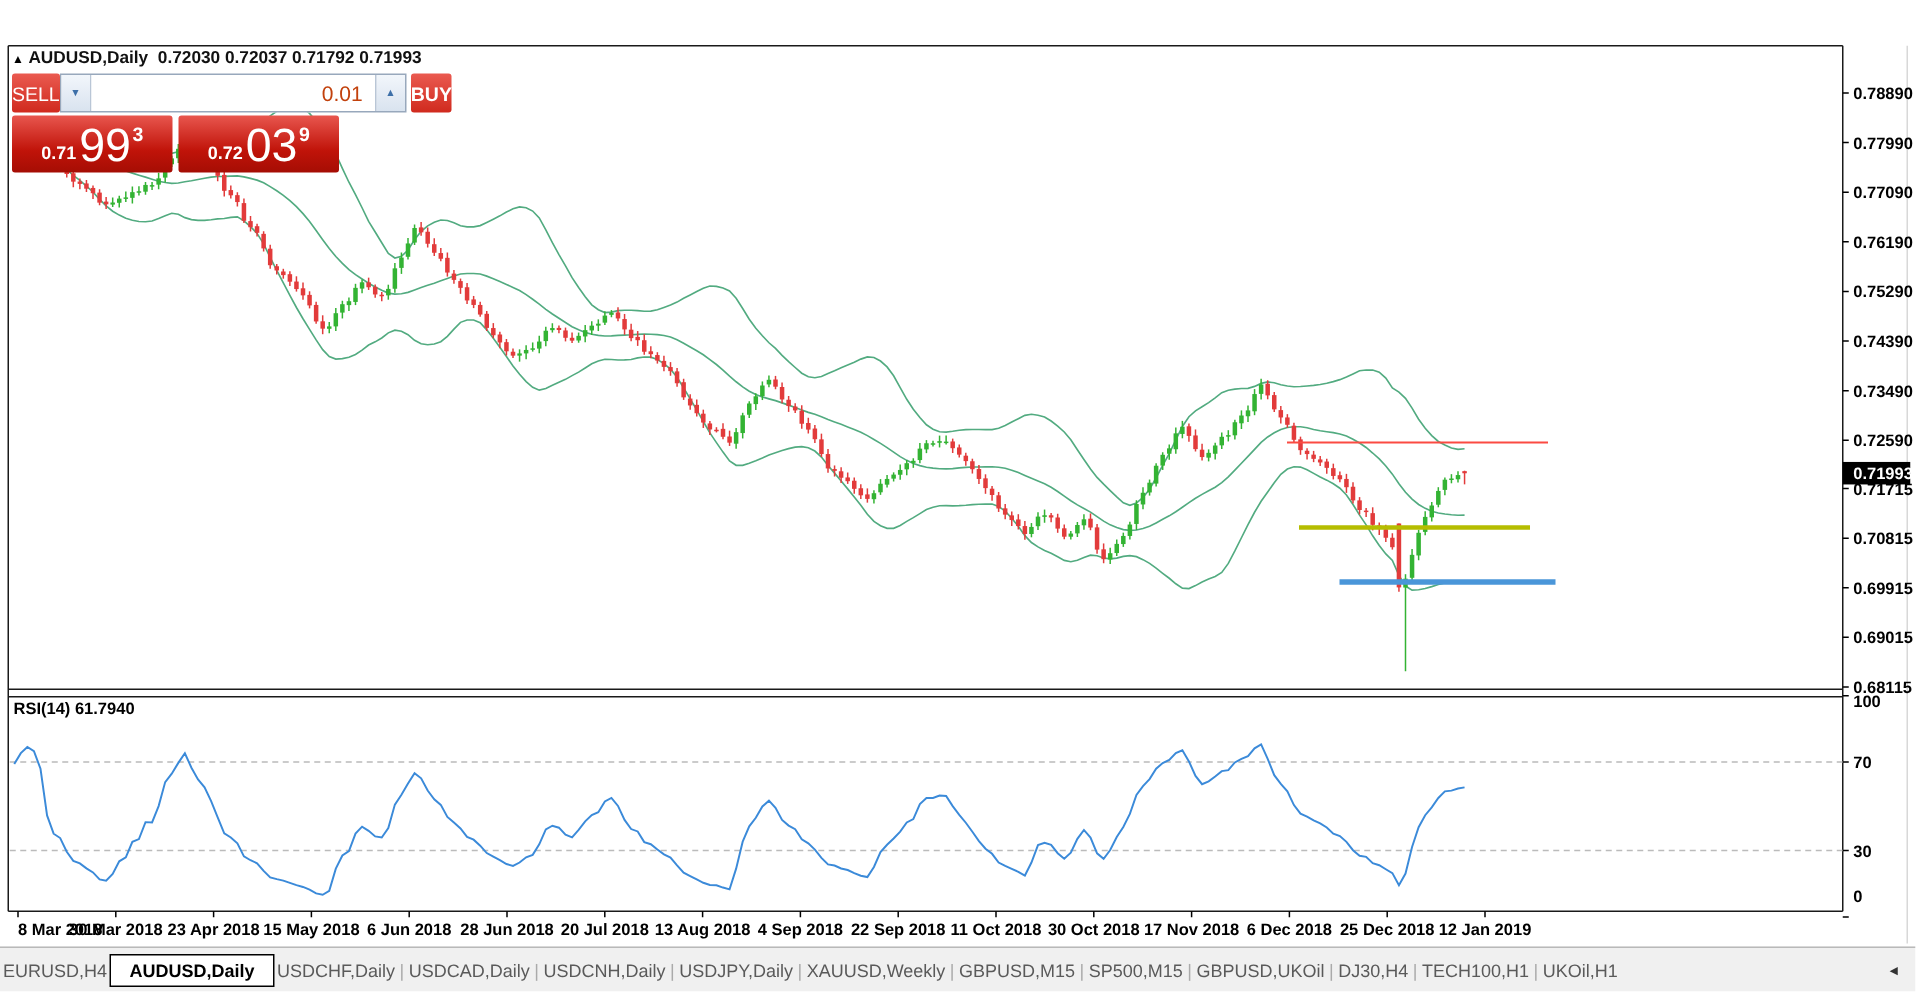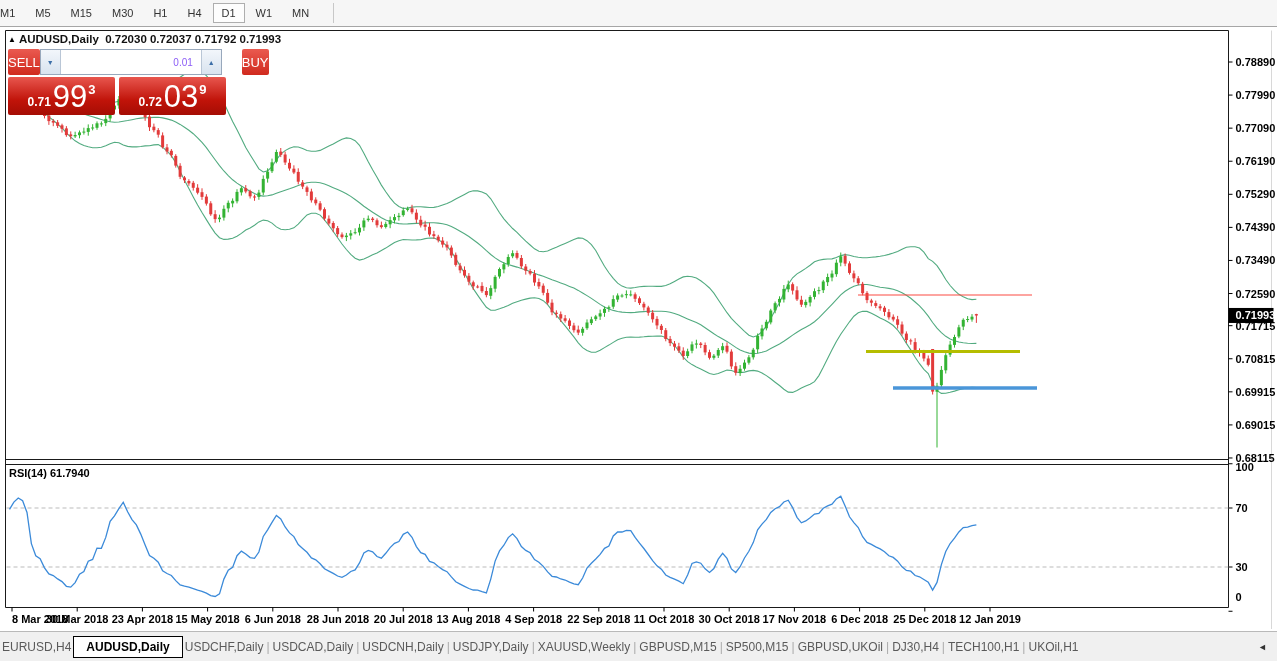--- a/index.html
+++ b/index.html
@@ -26,28 +26,28 @@
     font-size:11.5px; font-weight:600; color:#111; white-space:pre; }
   .chart-title .marker { font-size:8px; margin-right:4px; color:#000; letter-spacing:-1px; }
 
   
   .trade-panel { position:absolute; left:8px; top:22px; width:218px; }
   .tp-row1 { display:flex; height:26px; margin-bottom:2px; }
   .tp-btn { border:none; border-radius:2px; color:#fff; font-size:13px;
     background:linear-gradient(#ea5a50,#d02a1e); cursor:pointer;
     font-family:"Liberation Sans", sans-serif; }
   .tp-btn.sell { width:49px; margin-right:0; }
-  .tp-btn.buy  { width:50px; margin-left:20px; }
+  .tp-btn.buy  { width:50px; margin-left:3px;font-weight:bold; }
   .tp-spinner { flex:1; display:flex; border:1px solid #98a8bc; background:#fff; }
   .spin { width:20px; border:none; background:linear-gradient(#f2f6fb,#d9e3ef);
     color:#3d6fa8; font-size:7px; cursor:pointer; }
   .spin.down { border-right:1px solid #b9c6d6; }
   .spin.up   { border-left:1px solid #b9c6d6; }
   .vol { flex:1; border:none; outline:none; text-align:right; padding-right:8px;
-    font-size:10px; color:#8b5cf6; font-family:"Liberation Sans", sans-serif; }
+    font-size:14px; color:#c2410c; font-family:"Liberation Sans", sans-serif; }
   .tp-row2 { display:flex; height:38px; }
   .tp-price { flex:1; border-radius:2px; color:#fff; display:flex; align-items:flex-end;
     justify-content:center; padding-bottom:3px; cursor:pointer;
     background:linear-gradient(#e8564e,#c01309 62%,#a50d04); }
   .tp-price.sell { margin-right:2px; }
   .tp-price.buy  { margin-left:2px; }
   .tp-price .pfx { font-size:12px; font-weight:700; margin:0 2px 3px 0; }
   .tp-price .big { font-size:31px; line-height:30px; font-weight:400; }
   .tp-price .sup { font-size:13px; font-weight:700; position:relative; top:-15px; margin-left:1px; }
 
@@ -63,32 +63,20 @@
   .tabsep { color:#aaa; margin:0 1px; }
   .tab-arrows { margin-left:auto; padding-right:10px; display:flex; gap:9px;
     font-size:9px; color:#333; }
   .tab-arrows span { cursor:pointer; }
 </style>
 </head>
 <body>
 
 <div class="app">
 
-  <div class="tf-toolbar" id="tf-toolbar">
-      <button class="tf-btn">M1</button>
-      <button class="tf-btn">M5</button>
-      <button class="tf-btn">M15</button>
-      <button class="tf-btn">M30</button>
-      <button class="tf-btn">H1</button>
-      <button class="tf-btn">H4</button>
-      <button class="tf-btn active">D1</button>
-      <button class="tf-btn">W1</button>
-      <button class="tf-btn">MN</button>
-      <div class="tf-divider"></div>
-    </div>
 
   <div class="chart-area">
     <svg id="chart-svg" width="1277" height="604">
         <line x1="5.5" y1="3.5" x2="1228.5" y2="3.5" stroke="#1a1a1a" stroke-width="1"></line>
         <line x1="5.5" y1="3.5" x2="5.5" y2="580.5" stroke="#1a1a1a" stroke-width="1"></line>
         <line x1="1228.5" y1="3.5" x2="1228.5" y2="580.5" stroke="#1a1a1a" stroke-width="1"></line>
         <line x1="5.5" y1="432.5" x2="1228.5" y2="432.5" stroke="#1a1a1a" stroke-width="1"></line>
         <line x1="5.5" y1="437.5" x2="1228.5" y2="437.5" stroke="#1a1a1a" stroke-width="1"></line>
         <line x1="5.5" y1="580.5" x2="1228.5" y2="580.5" stroke="#1a1a1a" stroke-width="1"></line>
         <line x1="1271.5" y1="3.5" x2="1271.5" y2="602" stroke="#d8d8d8" stroke-width="1"></line>

